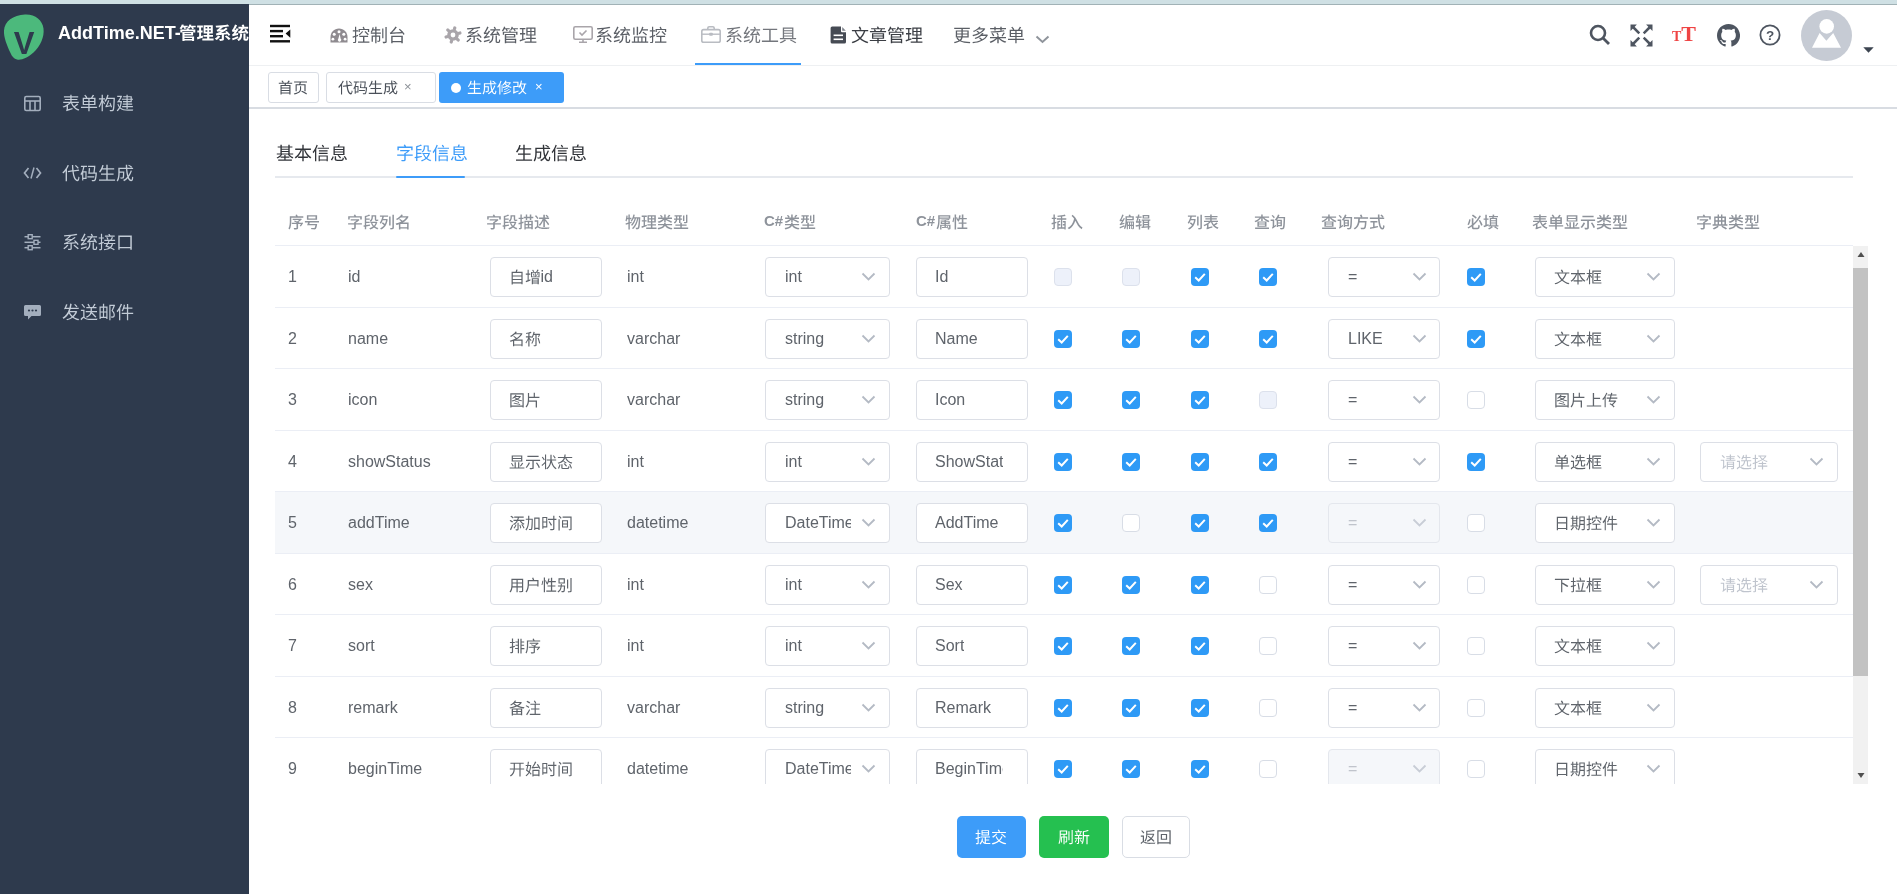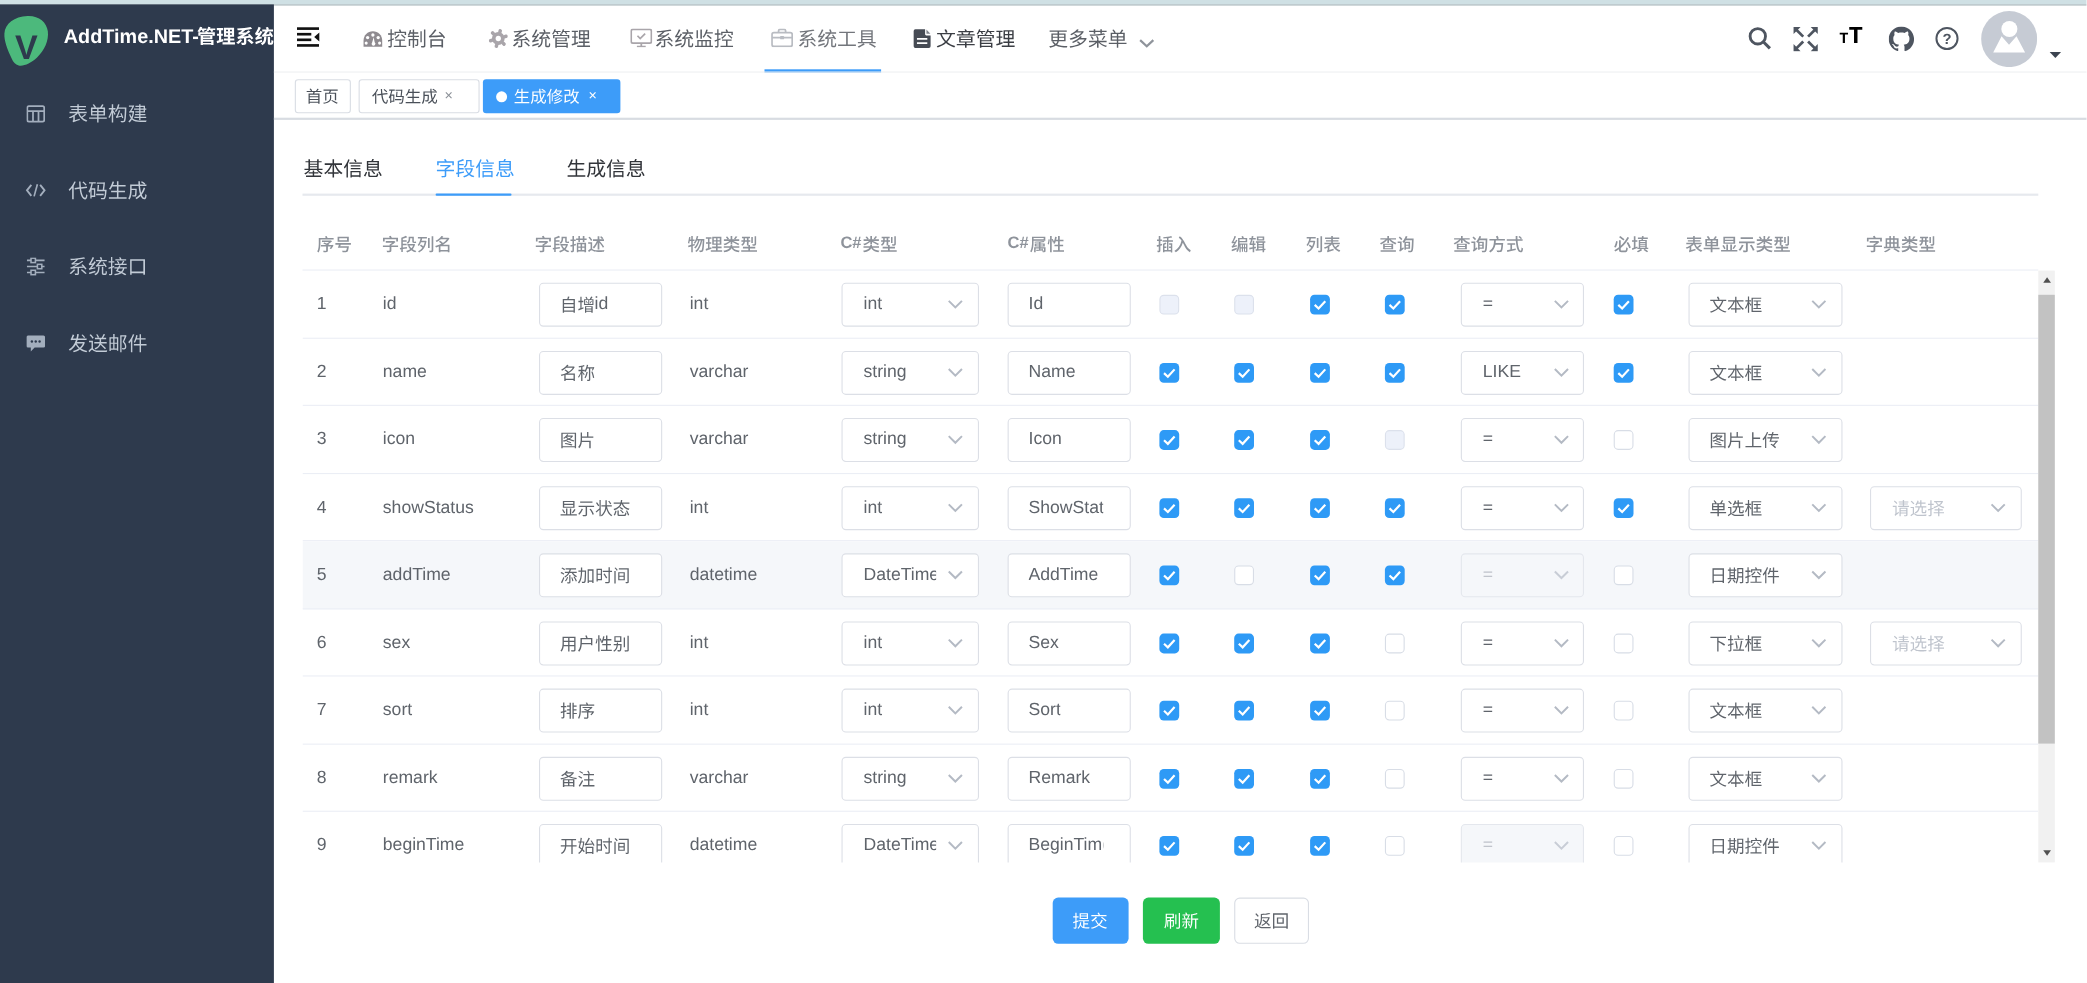--- a/index.html
+++ b/index.html
@@ -136,21 +136,21 @@
       </g>
       <g transform="scale(1 -1)">
         <line x1="-2.2" y1="-2.2" x2="-8.5" y2="-8.5" stroke="#4e5560" stroke-width="2.5"></line>
         <path d="M-11 -11 H-4.6 L-11 -4.6 Z" fill="#4e5560"></path>
       </g>
       <g transform="scale(-1 -1)">
         <line x1="-2.2" y1="-2.2" x2="-8.5" y2="-8.5" stroke="#4e5560" stroke-width="2.5"></line>
         <path d="M-11 -11 H-4.6 L-11 -4.6 Z" fill="#4e5560"></path>
       </g>
     </svg>
-<div style="position:absolute;left:1672px;top:24px;color:#000000;font-weight:700;font-family:Liberation Mono, monospace;white-space:nowrap;line-height:20px"><span style="font-size:14px">T</span><span style="font-size:22px">T</span></div>
+<div style="position:absolute;left:1672px;top:24px;color:#ef4444;font-weight:700;font-family:Liberation Serif, serif;white-space:nowrap;line-height:20px"><span style="font-size:14px">T</span><span style="font-size:22px">T</span></div>
 <svg style="position:absolute;left:1717.0px;top:24.0px" width="23" height="23" viewBox="0 0 23 23">
       <path transform="scale(0.72)" fill="#4e5560" fill-rule="evenodd" clip-rule="evenodd" d="M16 0C7.16 0 0 7.16 0 16c0 7.07 4.58 13.07 10.94 15.19.8.15 1.09-.35 1.09-.77 0-.38-.01-1.39-.02-2.72-4.45.97-5.39-2.15-5.39-2.15-.73-1.85-1.78-2.34-1.78-2.34-1.45-.99.11-.97.11-.97 1.6.11 2.45 1.65 2.45 1.65 1.43 2.45 3.75 1.74 4.66 1.33.15-1.03.56-1.74 1.02-2.14-3.55-.4-7.29-1.78-7.29-7.91 0-1.75.62-3.18 1.65-4.3-.17-.4-.72-2.03.16-4.24 0 0 1.34-.43 4.4 1.64 1.28-.36 2.64-.53 4-.54 1.36.01 2.72.18 4 .54 3.05-2.07 4.39-1.64 4.39-1.64.88 2.21.33 3.84.16 4.24 1.03 1.12 1.65 2.55 1.65 4.3 0 6.15-3.75 7.5-7.31 7.9.57.5 1.09 1.47 1.09 2.97 0 2.14-.02 3.87-.02 4.4 0 .43.29.93 1.1.77C27.42 29.06 32 23.06 32 16 32 7.16 24.84 0 16 0Z"></path>
     </svg>
 <svg style="position:absolute;left:1758.5px;top:23.5px" width="22" height="22" viewBox="0 0 22 22">
       <circle cx="11" cy="11" r="9.6" fill="none" stroke="#4e5560" stroke-width="1.8"></circle>
       <text x="11" y="16" font-family="Liberation Sans" font-size="13.5" font-weight="700" fill="#4e5560" text-anchor="middle">?</text>
     </svg>
 <svg style="position:absolute;left:1801.0px;top:10.0px" width="51" height="51" viewBox="0 0 51 51">
       <circle cx="25.5" cy="25.5" r="25.5" fill="#c6cbd4"></circle>
       <circle cx="25.7" cy="16.4" r="7.3" fill="#fff"></circle>

